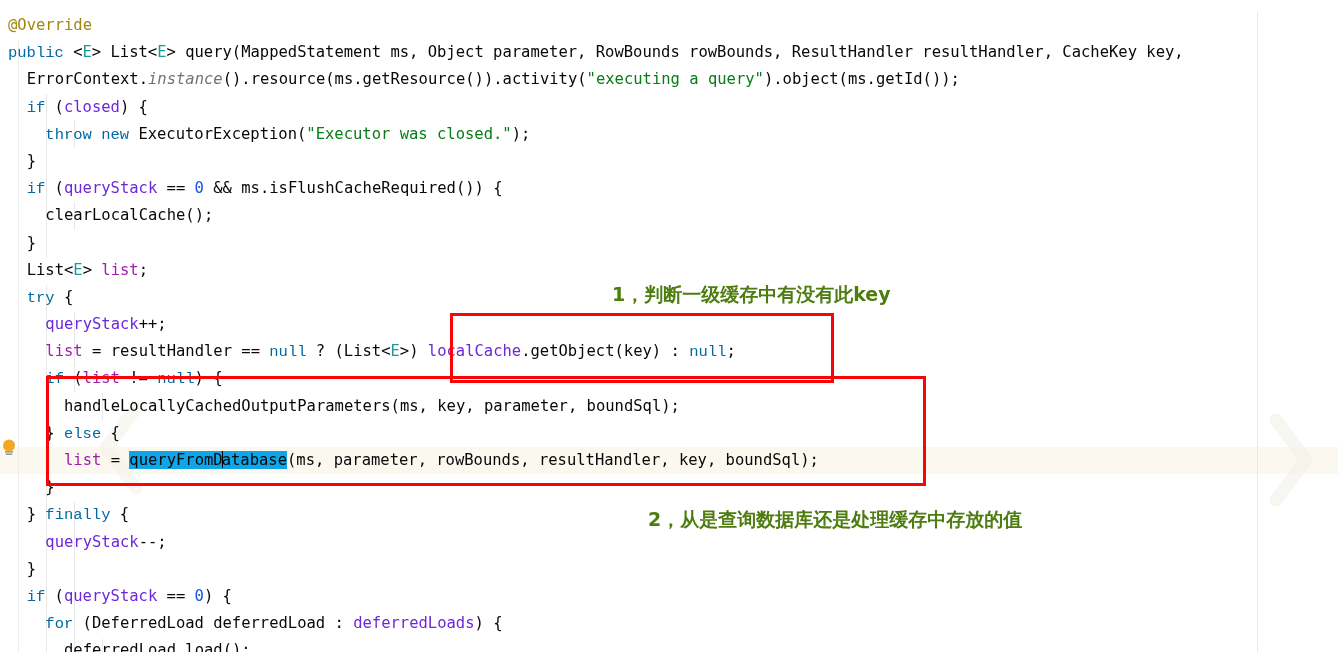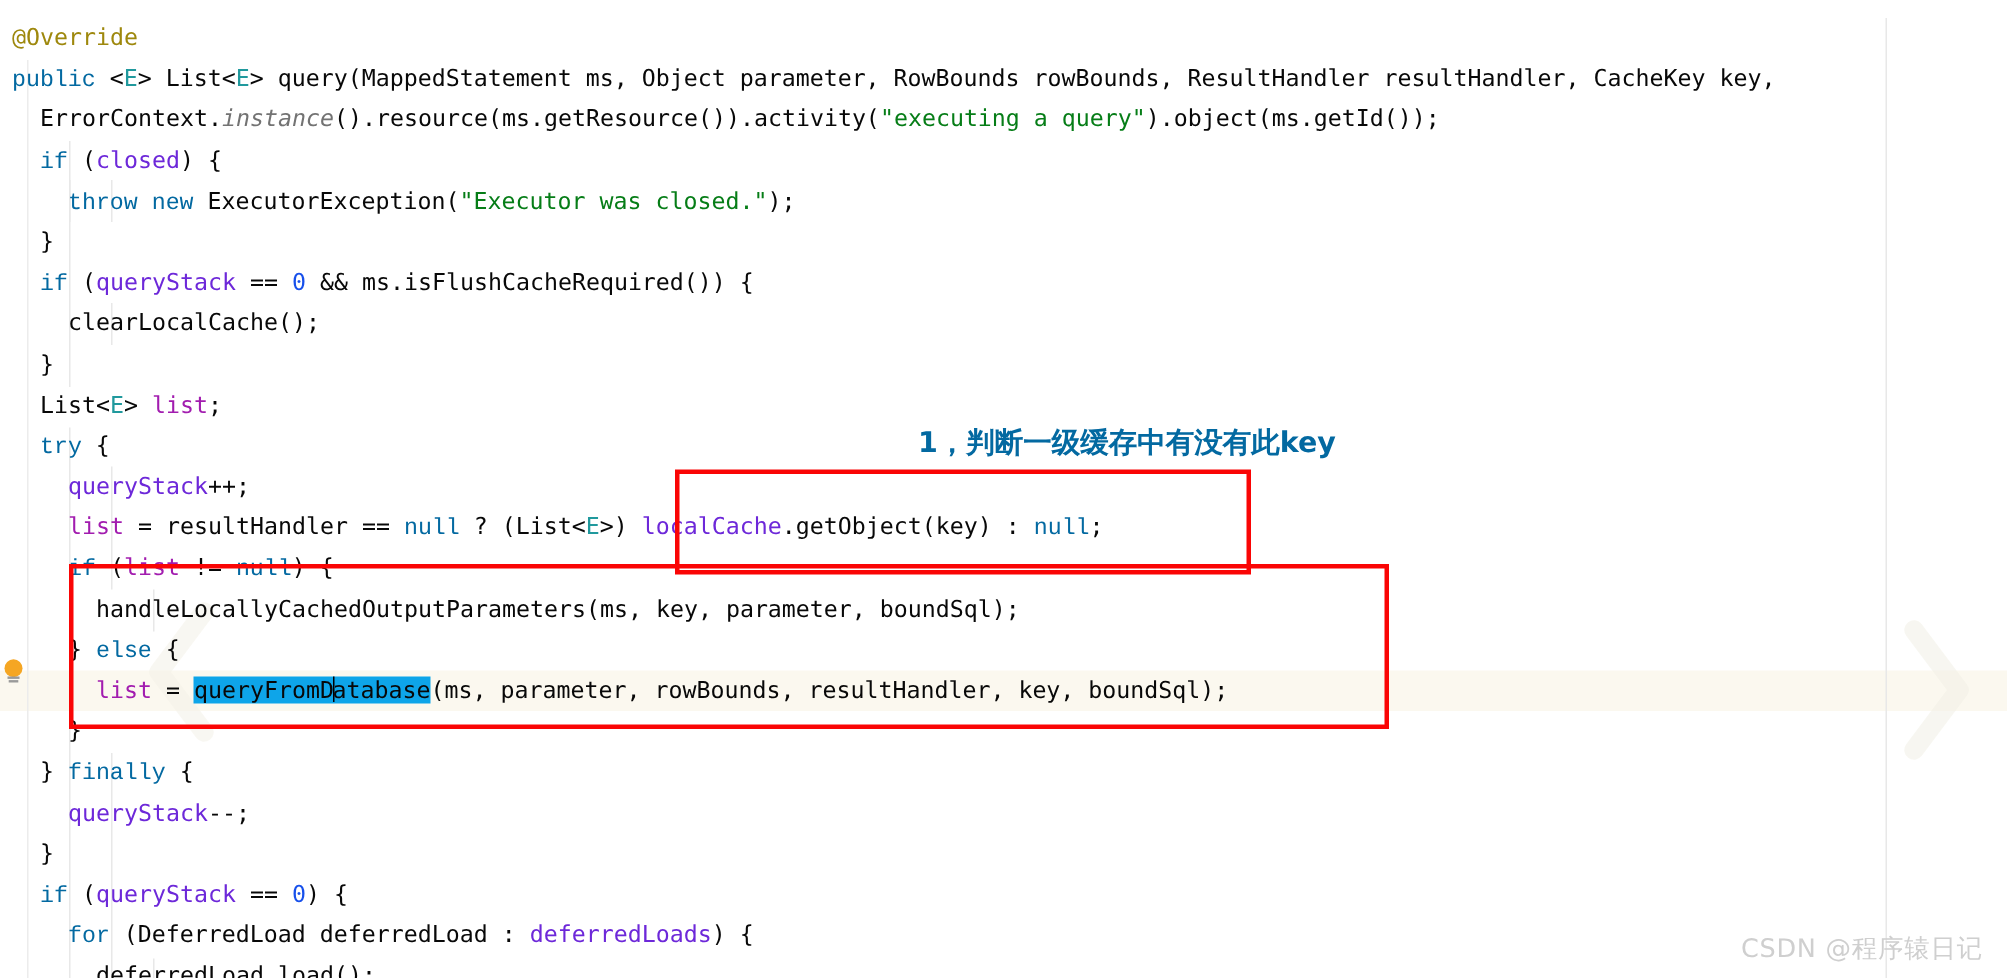--- a/index.html
+++ b/index.html
@@ -85,21 +85,21 @@
   .redbox {
     position: absolute;
     border: 3px solid #fa0505;
     z-index: 8;
     box-sizing: border-box;
     background: transparent;
   }
   .redtext {
     position: absolute;
     z-index: 9;
-    color: #0369a1;
+    color: #4d7c0f;
     font-family: "DejaVu Sans", "Liberation Sans", sans-serif;
     font-size: 19px;
     font-weight: 600;
     white-space: nowrap;
   }
 
   
   .bulb {
     position: absolute;
     z-index: 10;
@@ -165,15 +165,15 @@
       <circle cx="7" cy="6.5" r="6" fill="#f5a623"></circle>
       <rect x="3" y="12" width="8" height="1.6" fill="#9a9a9a"></rect>
       <rect x="3.8" y="14.4" width="6.4" height="1.6" fill="#9a9a9a"></rect>
     </svg>
   </div>
 
   <div class="redbox" style="left:450px; top:301px; width:384px; height:70px;"></div>
   <div class="redbox" style="left:46px; top:364px; width:880px; height:110px;"></div>
 
   <div class="redtext" style="left:612px; top:270px;">1，判断一级缓存中有没有此key</div>
+  <div class="redtext" style="left:648px; top:495px;">2，从是查询数据库还是处理缓存中存放的值</div>
 
-  <div class="csdn-wm">CSDN @程序辕日记</div>
 </div>
 
 </body></html>

